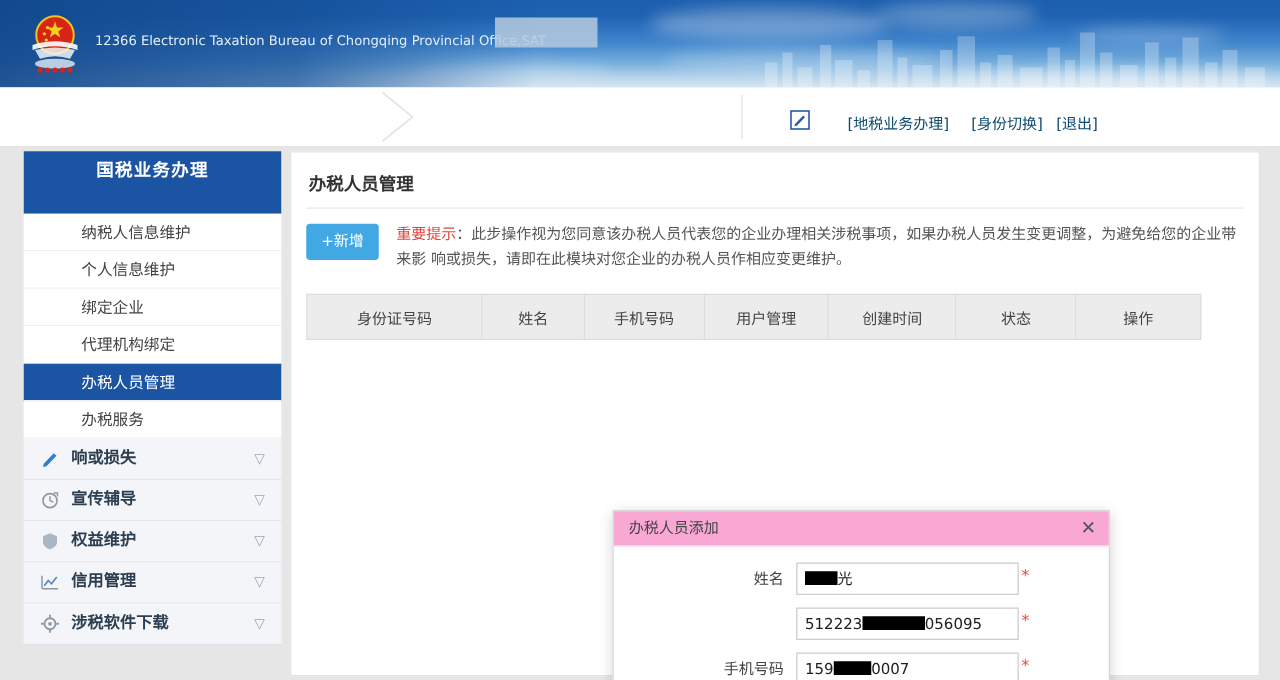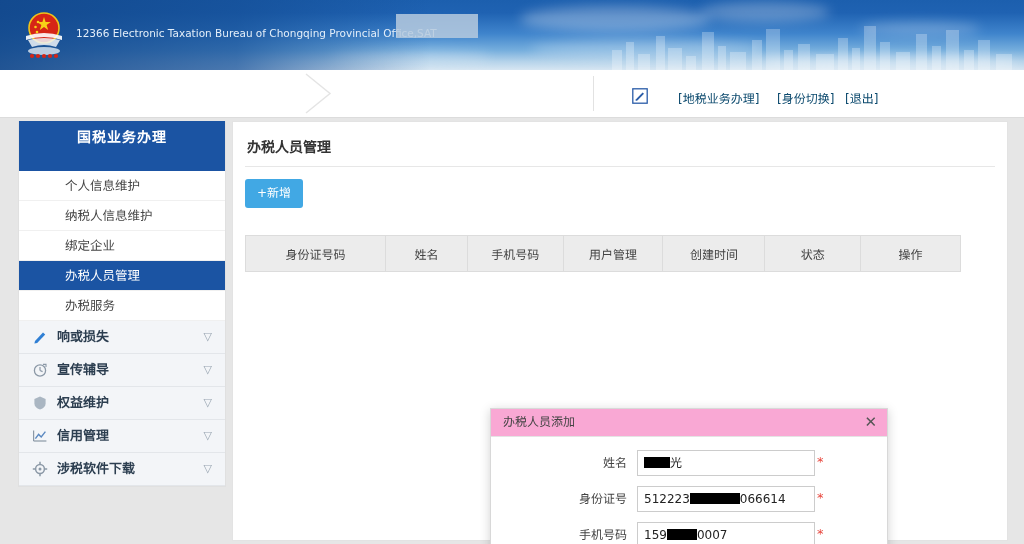--- a/index.html
+++ b/index.html
@@ -464,23 +464,24 @@
 
 <a class="navlinks navlink" id="link-local" href="#">[地税业务办理]</a>
 <a class="navlinks navlink" id="link-switch" href="#">[身份切换]</a>
 <a class="navlinks navlink" id="link-logout" href="#">[退出]</a>
 
 <div class="page-body">
 
   <div class="sidebar">
     <div class="sidebar-head">国税业务办理</div>
 
+    <div class="subitem">纳税人信息维护</div>
     <div class="subitem">个人信息维护</div>
-    <div class="subitem">纳税人信息维护</div>
     <div class="subitem">绑定企业</div>
+    <div class="subitem">代理机构绑定</div>
     <div class="subitem active">办税人员管理</div>
     <div class="subitem">办税服务</div>
 
     <div class="grp">
       <svg class="gicon" viewBox="0 0 16 16">
         <path d="M3 12 L11 3.6 L13.2 5.6 L5.2 14 L2.4 14.6 Z" fill="#2f7fd4"></path>
       </svg>
       <span>响或损失</span>
       <span class="arrow">▽ </span>
     </div>
@@ -529,20 +530,23 @@
       <span class="arrow">▽ </span>
     </div>
   </div>
 
   <div class="main">
     <div class="main-title">办税人员管理</div>
     <div class="title-rule"></div>
 
     <div class="notice-row">
       <button class="btn-add">+新增</button>
+      <div class="notice-text">
+        <span class="notice-strong">重要提示</span><span>：此步操作视为您同意该办税人员代表您的企业办理相关涉税事项，如果办税人员发生变更调整，为避免给您的企业带来影 响或损失，请即在此模块对您企业的办税人员作相应变更维护。</span>
+      </div>
     </div>
 
     <table class="grid">
       <thead>
         <tr>
           <th style="width:136px">身份证号码</th>
           <th style="width:78px">姓名</th>
           <th style="width:92px">手机号码</th>
           <th style="width:96px">用户管理</th>
           <th style="width:98px">创建时间</th>
@@ -563,23 +567,22 @@
 
       <div class="frow">
         <div class="flabel">姓名</div>
         <div class="fakeinput">
           <span></span><span class="val-redact" style="width:26px"></span><span>光</span>
         </div>
         <span class="req">*</span>
       </div>
 
       <div class="frow">
-        <div class="flabel">身份证号</div>
         <div class="fakeinput">
-          <span>512223</span><span class="val-redact" style="width:50px"></span><span>066614</span>
+          <span>512223</span><span class="val-redact" style="width:50px"></span><span>056095</span>
         </div>
         <span class="req">*</span>
       </div>
 
       <div class="frow">
         <div class="flabel">手机号码</div>
         <div class="fakeinput">
           <span>159</span><span class="val-redact" style="width:30px"></span><span>0007</span>
         </div>
         <span class="req">*</span>

